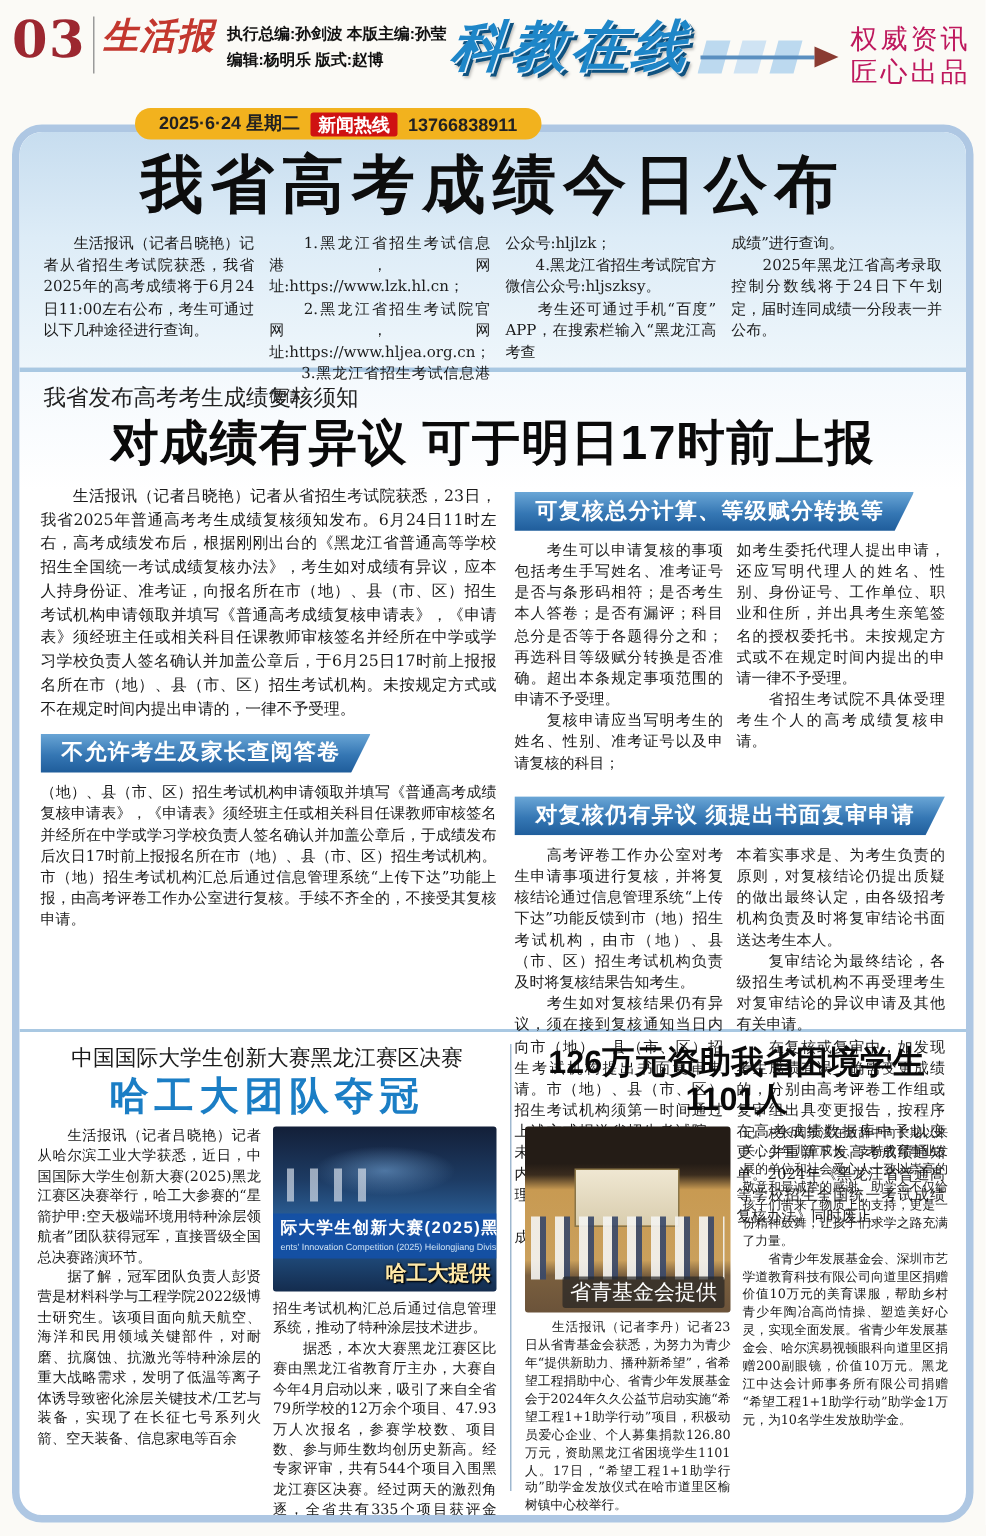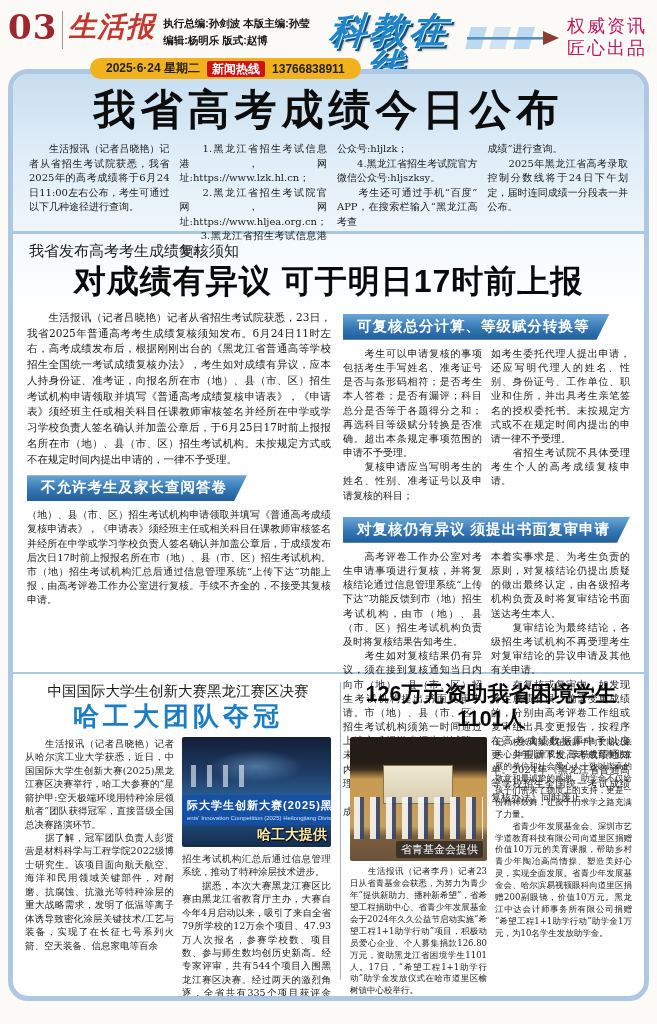--- a/index.html
+++ b/index.html
@@ -7,32 +7,32 @@
     width:657px;height:1024px;overflow:hidden;position:relative;
     background:#fbfaf6;
     font-family:"DejaVu Serif","Liberation Serif",serif;
     color:#1a1a1a;
   }
   
   .masthead{display:flex;align-items:flex-start;padding:10px 10px 0 8px;height:58px;box-sizing:border-box;}
   .mh-left{display:flex;align-items:flex-start;}
   .page-num{font-family:"DejaVu Serif",serif;font-weight:bold;font-size:34px;line-height:1;color:#9c2730;letter-spacing:1px;}
   .mh-divider{width:1px;height:38px;background:#9a9a9a;margin:1px 5px 0 5px;}
-  .brand{font-family:"DejaVu Serif",serif;font-weight:bold;font-style:italic;font-size:28px;line-height:1.2;color:#c3372e;letter-spacing:1px;}
+  .brand{font-family:"DejaVu Serif",serif;font-weight:bold;font-style:italic;font-size:24px;line-height:1.2;color:#c3372e;letter-spacing:1px;}
   .staff{font-family:"Liberation Sans",sans-serif;font-weight:bold;font-size:10.5px;line-height:1.6;color:#111;margin-left:8px;padding-top:5px;white-space:nowrap;}
   .mh-center{flex:1;text-align:center;padding-top:2px;}
   .section-title{
     display:inline-block;font-family:"Liberation Sans",sans-serif;font-weight:900;font-style:italic;
     font-size:37px;line-height:1;color:#1e86c8;letter-spacing:3px;transform:skewX(-5deg);
     text-shadow:1px 1px 0 #eaf4fb,3px 3px 0 #0f5280,4px 4px 2px rgba(0,0,0,.25);
   }
   .mh-right{display:flex;align-items:center;gap:6px;padding-top:6px;}
   .tagline{color:#be185d;font-family:"Liberation Sans",sans-serif;font-weight:400;font-size:18px;line-height:1.2;letter-spacing:2px;white-space:nowrap;}
   
-  .date-row{position:relative;z-index:3;height:20px;margin-top:0;}
+  .date-row{position:relative;z-index:3;height:20px;margin-top:14px;}
   .date-pill{
     position:absolute;left:90px;top:0;display:flex;align-items:center;gap:7px;
     background:#f2b21e;border-radius:12px;padding:2px 16px;
     font-family:"Liberation Sans",sans-serif;font-weight:bold;font-size:12px;color:#222;
   }
   .hotline-label{background:#cf1212;color:#fff;padding:0 5px;border-radius:2px;font-size:12px;line-height:16px;}
   
   .page-box{
     position:relative;z-index:1;margin:-9px 8px 0 8px;height:932px;box-sizing:border-box;
     border:5px solid #aec7e3;border-radius:20px;background:#ffffff;overflow:hidden;
@@ -95,21 +95,21 @@
   .photo1 .en{font-family:"Liberation Sans",sans-serif;font-size:6px;color:#cfe2f5;white-space:nowrap;}
   .photo-cap1{position:absolute;right:4px;bottom:2px;color:#ffe9a8;font-family:"Liberation Sans",sans-serif;
     font-weight:bold;font-size:14px;text-shadow:0 0 2px #000,1px 1px 1px #000;}
   .photo2{position:relative;height:124px;margin-bottom:5px;border-radius:2px;overflow:hidden;
     background:linear-gradient(180deg,#241c16 0%,#241c16 20%,#3a2c1e 26%,#c89a52 34%,#caa05c 72%,#7a5f3e 80%,#6b533a 100%);}
   .photo2 .screen{position:absolute;left:24%;top:22%;width:50%;height:30%;
     background:linear-gradient(180deg,#efe7d2,#d9cdae);border:1px solid #8a7547;}
   .photo2 .kids{position:absolute;left:3%;right:3%;bottom:18%;height:34%;
     background:repeating-linear-gradient(90deg,#f4f4f2 0 6px,#38486a 6px 10px,rgba(0,0,0,0) 10px 16px);opacity:.9;}
   .photo-cap2{position:absolute;right:4px;bottom:3px;background:rgba(35,35,35,.7);color:#fff;
-    font-family:"Liberation Sans",sans-serif;font-size:11px;padding:1px 5px;border-radius:2px;}
+    font-family:"Liberation Sans",sans-serif;font-size:14px;padding:1px 5px;border-radius:2px;}
 </style>
 </head>
 <body>
 
 <div class="masthead">
   <div class="mh-left">
     <div class="page-num">03</div>
     <div class="mh-divider"></div>
     <div class="brand">生活报</div>
     <div class="staff">

